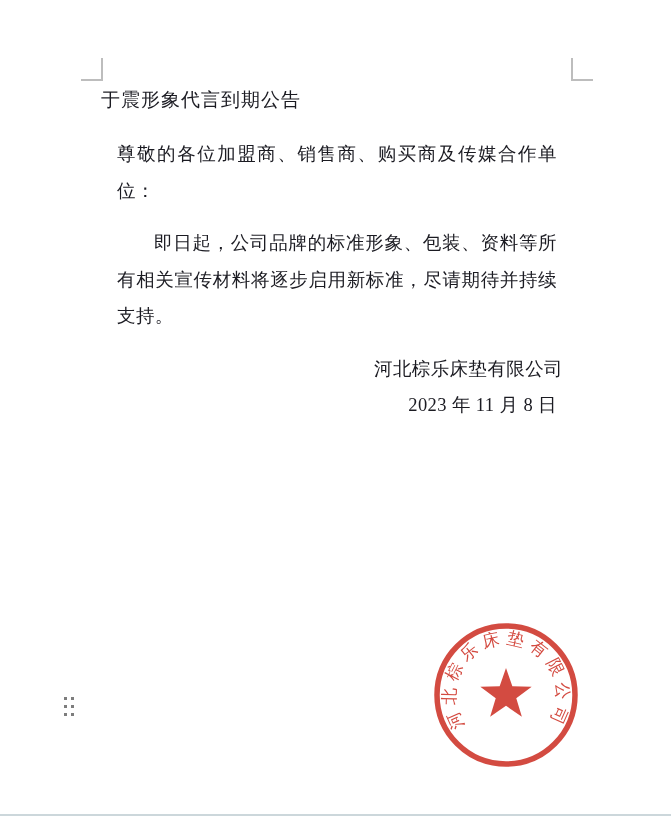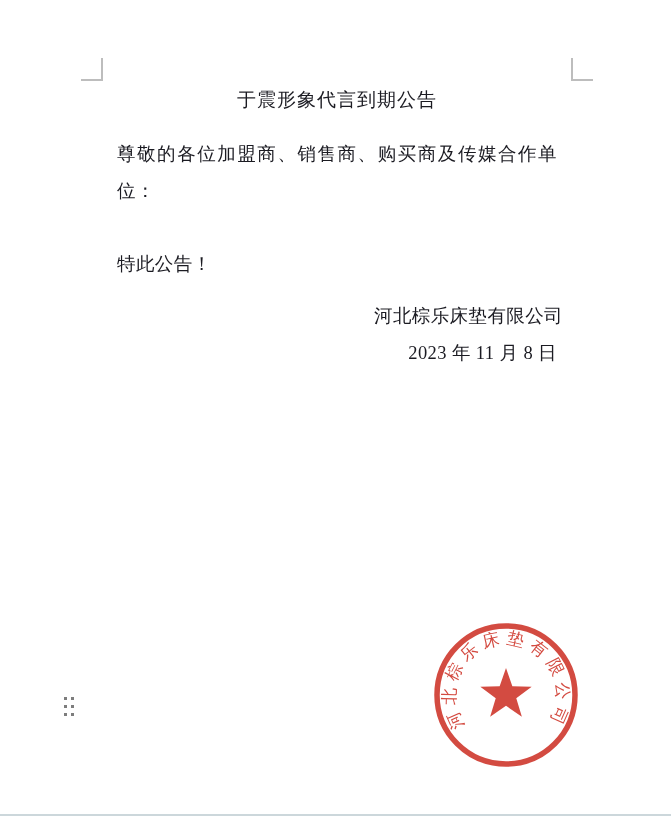--- a/index.html
+++ b/index.html
@@ -40,21 +40,20 @@
   .doc {
     position: absolute;
     left: 101px;
     top: 80px;
     width: 472px;
     font-size: 18.5px;
     line-height: 36.5px;
     letter-spacing: 0.4px;
   }
   .doc .title {
-    text-align: center;
     font-size: 19px;
     line-height: 40px;
     letter-spacing: 1px;
   }
   .doc p {
     margin: 16px;
     text-align: justify;
   }
   .doc p.indent {
     text-indent: 2em;
@@ -116,22 +115,22 @@
   <div class="crop tl"></div>
   <div class="crop tr"></div>
 
   <div class="doc">
     <div class="title">于震形象代言到期公告</div>
 
     <p>尊敬的各位加盟商、销售商、购买商及传媒合作单位：</p>
 
 
 
+    <p class="indent">即日起，公司品牌的标准形象、包装、资料等所有相关宣传材料将逐步启用新标准，尽请期待并持续支持。</p>
 
-    <p class="closing">特此公告！</p>
 
     <div class="signature">
       <div class="company">河北棕乐床垫有限公司</div>
       <div class="date">2023 年 11 月 8 日</div>
     </div>
   </div>
 
   <svg class="seal" viewBox="-81 -81 162 162">
     <circle cx="0" cy="0" r="69" fill="none" stroke-width="5.5" stroke="#cf372c"></circle>
     <polygon points="0,-27 6.35,-8.74 25.68,-8.34 10.27,3.34 15.87,21.84 0,10.8 -15.87,21.84 -10.27,3.34 -25.68,-8.34 -6.35,-8.74" fill="#cf372c"></polygon>

